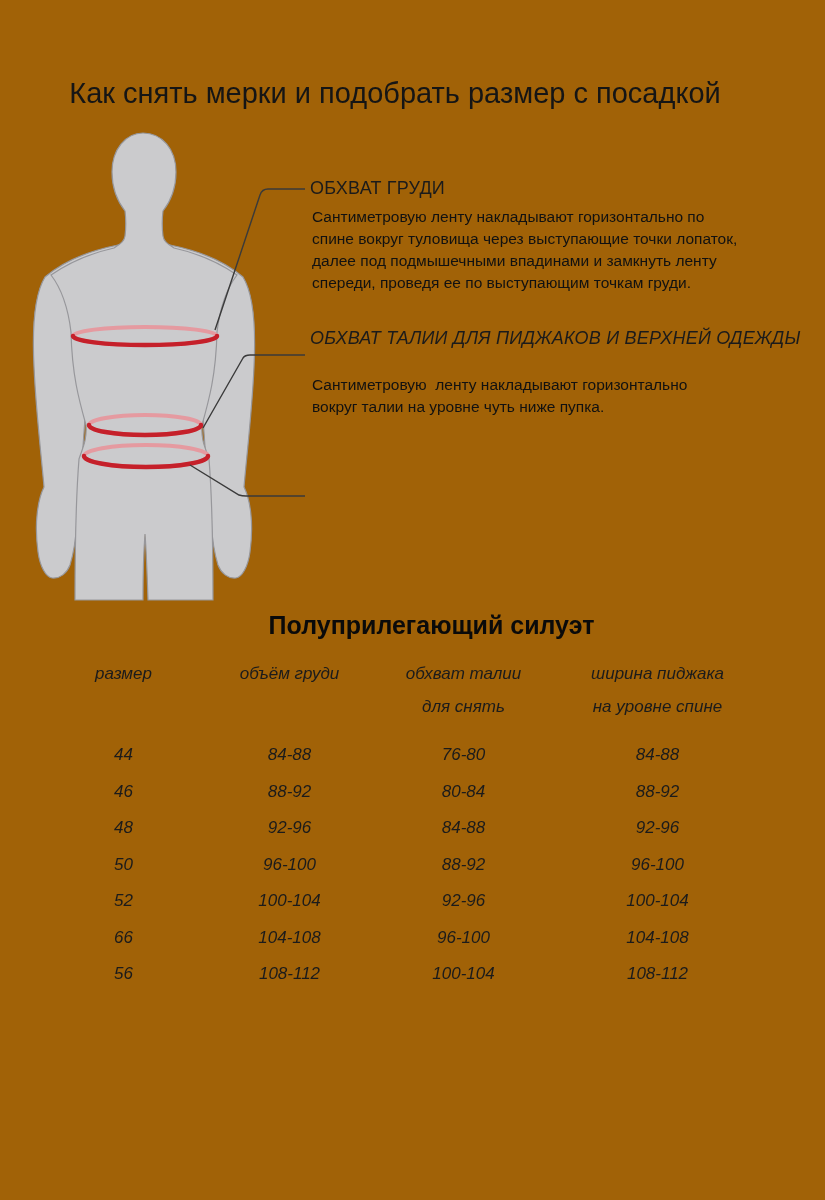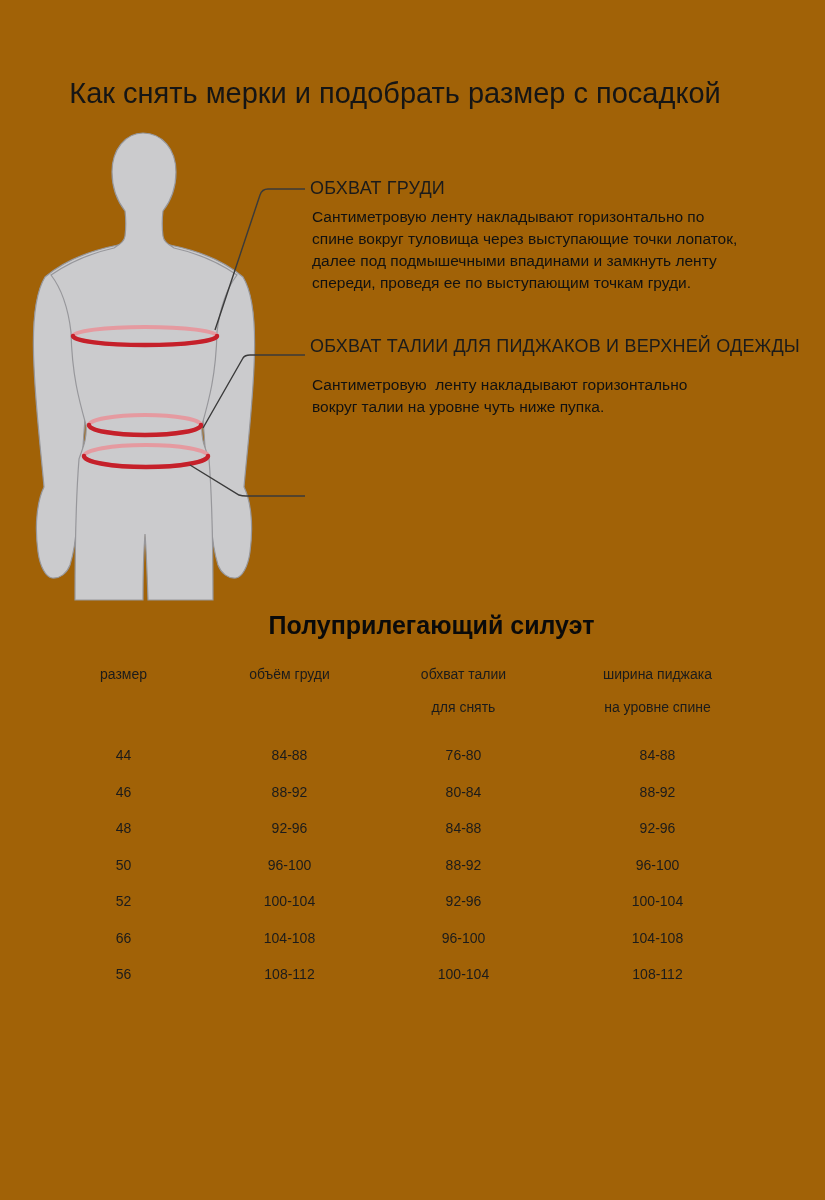--- a/index.html
+++ b/index.html
@@ -27,32 +27,32 @@
     letter-spacing:0.2px;
   }
   .ann-desc {
     position:absolute; left:312px;
     font-size:15.5px; line-height:22px;
     color:#111111;
     white-space:pre-wrap;
   }
   #ann-h-0 { top:178px; }
   #ann-d-0 { top:206px; width:470px; }
-  #ann-h-1 { top:336px; }
+  #ann-h-1 { top:328px;font-style:italic; }
   #ann-d-1 { top:374px; width:470px; }
   #ann-h-2 { top:486px; }
   #ann-d-2 { top:508px; width:490px; }
   .section-title {
     position:absolute; top:611px; left:0; width:825px;
     text-align:center;
     font-size:25px; font-weight:bold;
     color:#0a0a0a;
     padding-left:19px;
   }
-  .size-table { position:absolute; top:660px; left:40px; width:720px; font-size:14px; }
+  .size-table { position:absolute; top:660px; left:40px; width:720px; font-size:17px;font-style:italic; }
   .t-grid {
     display:grid;
     grid-template-columns:167px 165px 183px 205px;
     align-items:center;
   }
   .thead-row1 { height:28px; }
   .thead-row2 { height:37px; }
   .tbody { margin-top:12px; }
   .trow { height:36.5px; }
   .tcell { text-align:center; }

